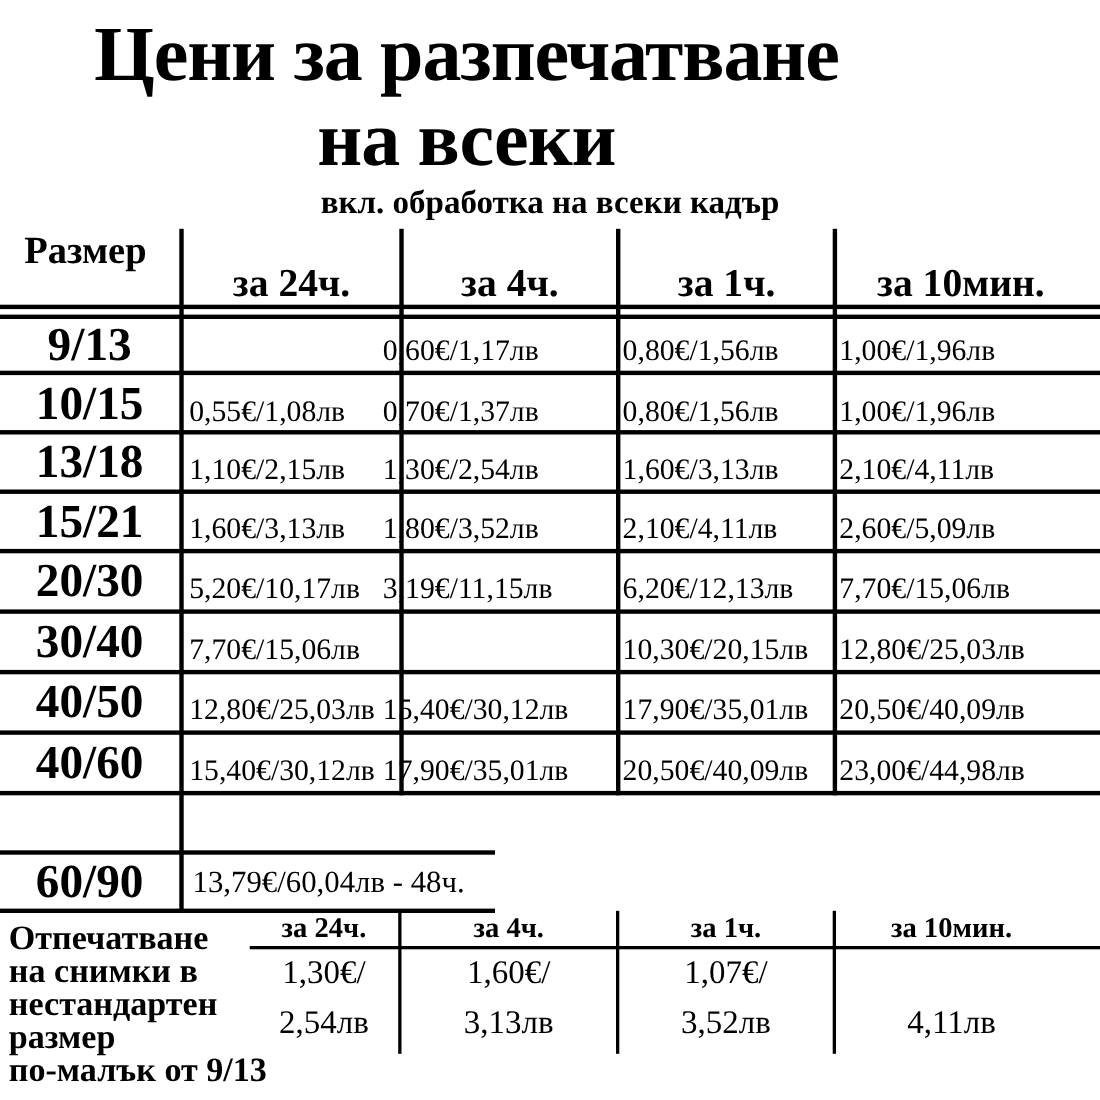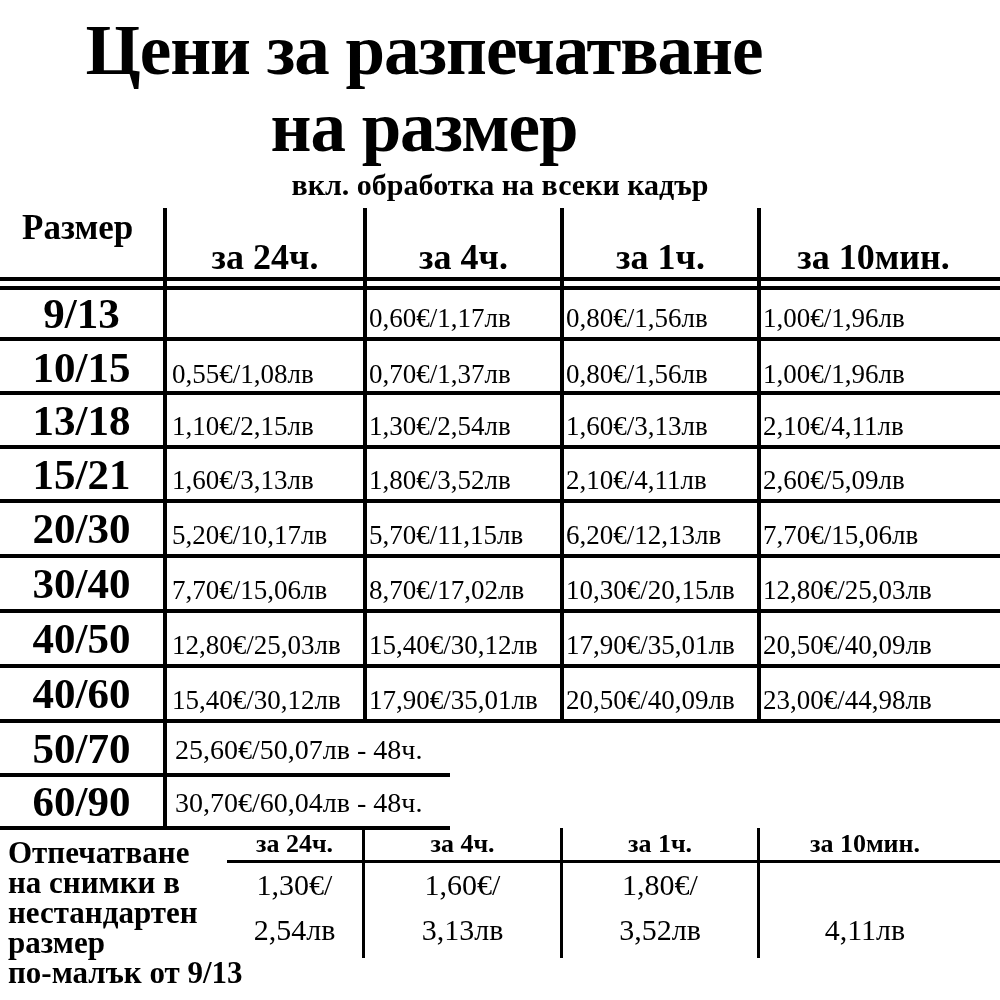--- a/index.html
+++ b/index.html
@@ -30,21 +30,21 @@
   .h1{left:367px;width:193px}
   .h2{left:564px;width:193px}
   .h3{left:761px;width:225px}
   .row{position:absolute;left:0;width:1000px;}
   .size{
     position:absolute;left:0;top:0;width:163px;height:100%;
     display:flex;align-items:center;justify-content:center;
     font-weight:bold;font-size:43px;
   }
   .price{position:absolute;bottom:3px;font-size:27px;white-space:nowrap;}
-  .p0{left:172px}.p1{left:369px}.p2{left:566px}.p3{left:763px}
+  .p0{left:172px}.p1{left:348px}.p2{left:566px}.p3{left:763px}
   .wprice{position:absolute;left:175px;bottom:7px;font-size:28px;white-space:nowrap;}
   .blabel{
     position:absolute;left:8px;top:838px;width:350px;
     font-weight:bold;font-size:31px;line-height:30px;
   }
   .bh{
     position:absolute;top:831px;height:28px;display:flex;
     align-items:flex-end;justify-content:center;
     font-weight:bold;font-size:26px;
   }
@@ -58,21 +58,21 @@
   .bc2{left:563px;width:194px}
   .bc3{left:760px;width:210px}
 </style>
 </head>
 <body>
 
 <div class="page">
 
   <div class="title">
     <div>Цени за разпечатване</div>
-    <div>на размер</div>
+    <div>на всеки</div>
   </div>
   <div class="subtitle">вкл. обработка на всеки кадър</div>
 
   <div class="hdr-size">
     <div>Размер</div>
   </div>
   <div class="hdr-col h0">за 24ч.</div>
   <div class="hdr-col h1">за 4ч.</div>
   <div class="hdr-col h2">за 1ч.</div>
   <div class="hdr-col h3">за 10мин.</div>
@@ -119,53 +119,48 @@
   <div class="row" style="top:449px;height:50px">
     <div class="size">15/21</div>
     <div class="price p0">1,60€/3,13лв</div>
     <div class="price p1">1,80€/3,52лв</div>
     <div class="price p2">2,10€/4,11лв</div>
     <div class="price p3">2,60€/5,09лв</div>
   </div>
   <div class="row" style="top:503px;height:51px">
     <div class="size">20/30</div>
     <div class="price p0">5,20€/10,17лв</div>
-    <div class="price p1">5,70€/11,15лв</div>
+    <div class="price p1">3,19€/11,15лв</div>
     <div class="price p2">6,20€/12,13лв</div>
     <div class="price p3">7,70€/15,06лв</div>
   </div>
   <div class="row" style="top:558px;height:51px">
     <div class="size">30/40</div>
     <div class="price p0">7,70€/15,06лв</div>
-    <div class="price p1">8,70€/17,02лв</div>
     <div class="price p2">10,30€/20,15лв</div>
     <div class="price p3">12,80€/25,03лв</div>
   </div>
   <div class="row" style="top:613px;height:51px">
     <div class="size">40/50</div>
     <div class="price p0">12,80€/25,03лв</div>
     <div class="price p1">15,40€/30,12лв</div>
     <div class="price p2">17,90€/35,01лв</div>
     <div class="price p3">20,50€/40,09лв</div>
   </div>
   <div class="row" style="top:668px;height:51px">
     <div class="size">40/60</div>
     <div class="price p0">15,40€/30,12лв</div>
     <div class="price p1">17,90€/35,01лв</div>
     <div class="price p2">20,50€/40,09лв</div>
     <div class="price p3">23,00€/44,98лв</div>
   </div>
 
-  <div class="row" style="top:723px;height:50px">
-    <div class="size">50/70</div>
-    <div class="wprice">25,60€/50,07лв - 48ч.</div>
-  </div>
   <div class="row" style="top:777px;height:49px">
     <div class="size">60/90</div>
-    <div class="wprice">30,70€/60,04лв - 48ч.</div>
+    <div class="wprice">13,79€/60,04лв - 48ч.</div>
   </div>
 
   <div class="blabel">
     <div>Отпечатване</div>
     <div>на снимки в</div>
     <div>нестандартен</div>
     <div>размер</div>
     <div>по-малък от 9/13</div>
   </div>
 
@@ -174,19 +169,19 @@
   <div class="vline" style="left:757px;top:828px;width:3px;height:130px"></div>
   <div class="hline" style="left:227px;top:860px;width:773px;height:3px"></div>
 
   <div class="bh bc0">за 24ч.</div>
   <div class="bh bc1">за 4ч.</div>
   <div class="bh bc2">за 1ч.</div>
   <div class="bh bc3">за 10мин.</div>
 
   <div class="bv bv1 bc0">1,30€/</div>
   <div class="bv bv1 bc1">1,60€/</div>
-  <div class="bv bv1 bc2">1,80€/</div>
+  <div class="bv bv1 bc2">1,07€/</div>
   <div class="bv bv2 bc0">2,54лв</div>
   <div class="bv bv2 bc1">3,13лв</div>
   <div class="bv bv2 bc2">3,52лв</div>
   <div class="bv bv2 bc3">4,11лв</div>
 
 </div>
 
 </body></html>

